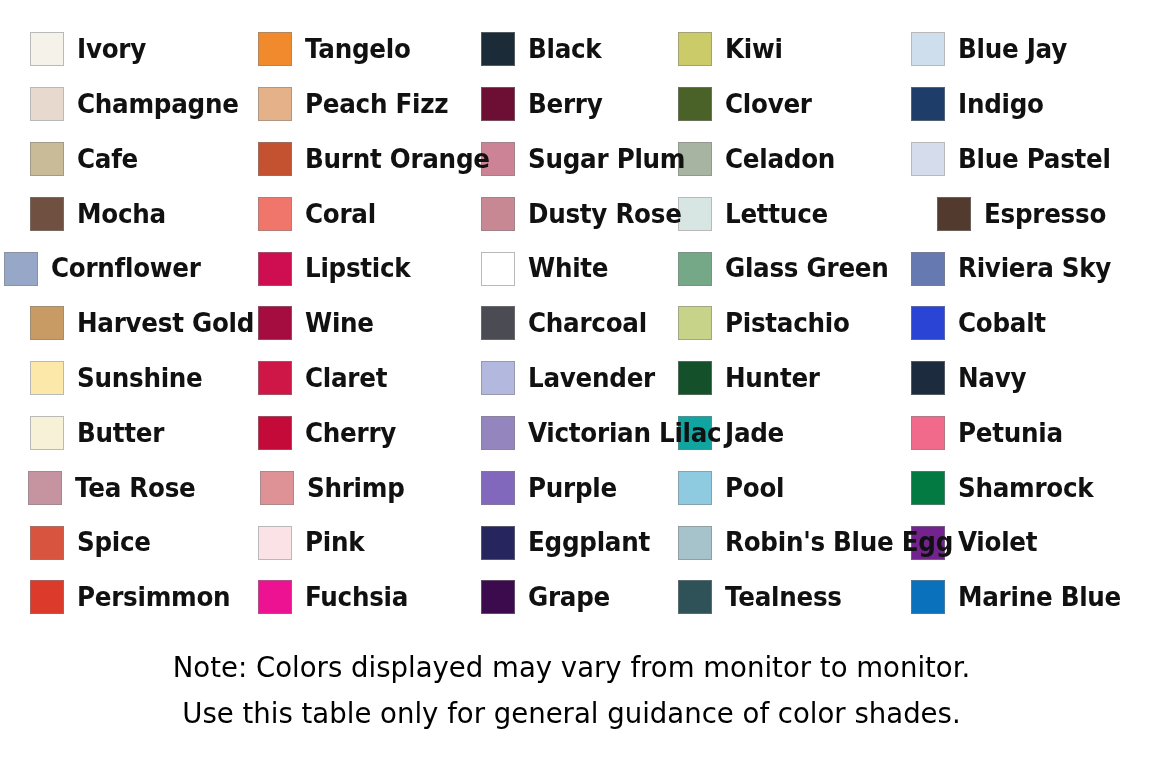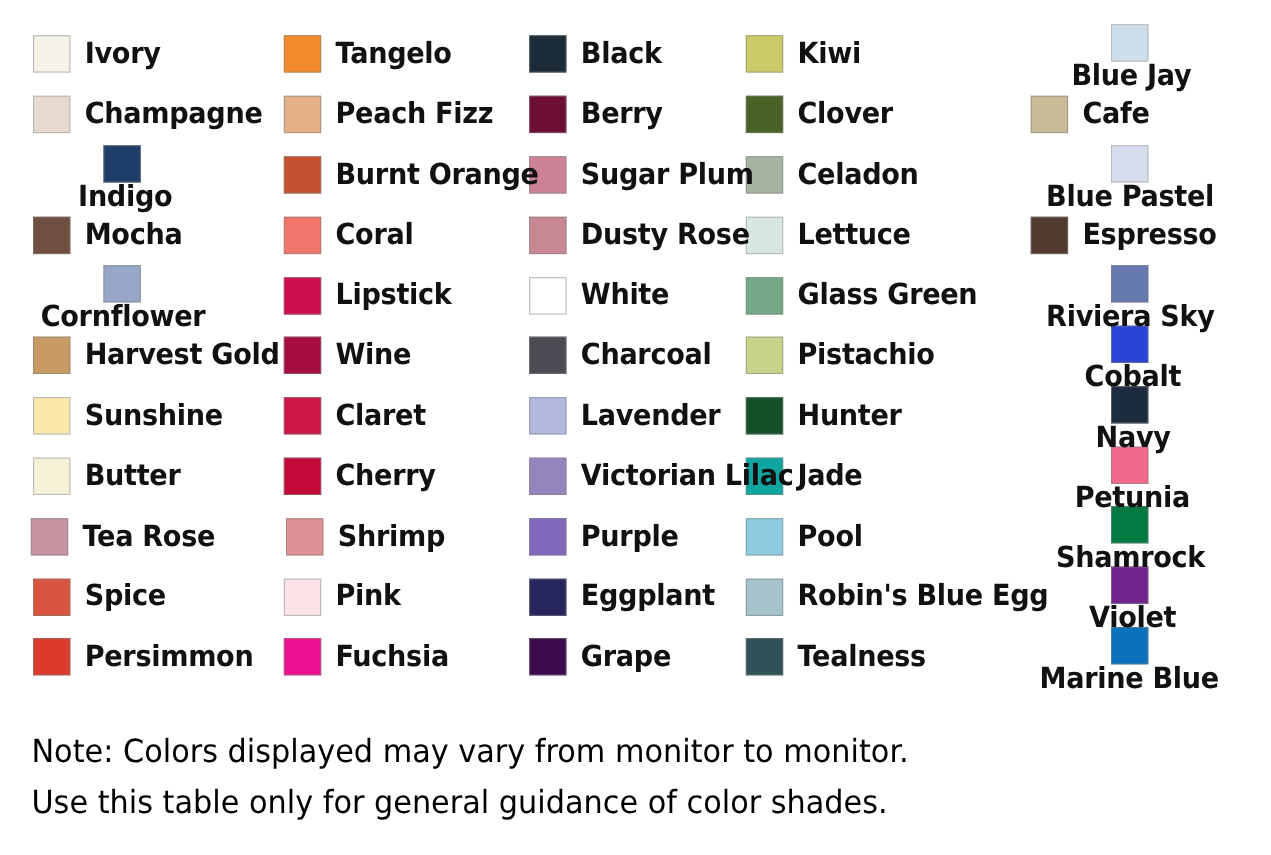--- a/index.html
+++ b/index.html
@@ -39,21 +39,21 @@
     align-items: center;
     padding-left: 30px;
     box-sizing: border-box;
     height: 54.8px;
   }
   
   .cell.c0 { padding-left: 30px; }
   .cell.c1 { padding-left: 28px; }
   .cell.c2 { padding-left: 16px; }
   .cell.c3 { padding-left: 6px; text-align: center; }
-  .cell.c4 { padding-left: 4px; flex-direction: column; }
+  .cell.c4 { padding-left: 4px; }
 
   .swatch {
     width: 34px;
     height: 34px;
     flex: 0 0 34px;
     border: 1px solid rgba(130,130,130,0.55);
     box-sizing: border-box;
     margin-right: 13px;
   }
 
@@ -69,23 +69,23 @@
     letter-spacing: -0.3px;
     white-space: nowrap;
     color: #111111;
     transform: scaleX(0.93);
     transform-origin: left center;
   }
 
   .note {
     position: absolute;
     left: 0;
-    top: 660px;
+    top: 644px;
     width: 1143px;
-    text-align: left;
+    text-align: center;
   }
   .note-line {
     font-family: "DejaVu Sans", sans-serif;
     font-size: 29px;
     font-weight: 400;
     line-height: 46px;
     color: #000000;
     white-space: nowrap;
     transform: scaleX(0.95);
   }
@@ -125,27 +125,27 @@
         <div class="label">Peach Fizz</div>
       </div>
       <div class="cell c2">
         <div class="swatch" style="background: rgb(109, 15, 53);"></div>
         <div class="label">Berry</div>
       </div>
       <div class="cell c3">
         <div class="swatch" style="background: rgb(74, 98, 39);"></div>
         <div class="label">Clover</div>
       </div>
+      <div class="cell c4">
+        <div class="swatch" style="background: rgb(30, 61, 104);"></div>
+        <div class="label">Indigo</div>
+      </div>
       <div class="cell c0">
         <div class="swatch" style="background: rgb(201, 186, 152);"></div>
         <div class="label">Cafe</div>
-      </div>
-      <div class="cell c4">
-        <div class="swatch" style="background: rgb(30, 61, 104);"></div>
-        <div class="label">Indigo</div>
       </div>
       <div class="cell c1">
         <div class="swatch" style="background: rgb(196, 81, 47);"></div>
         <div class="label">Burnt Orange</div>
       </div>
       <div class="cell c2">
         <div class="swatch" style="background: rgb(204, 131, 149);"></div>
         <div class="label">Sugar Plum</div>
       </div>
       <div class="cell c3">

